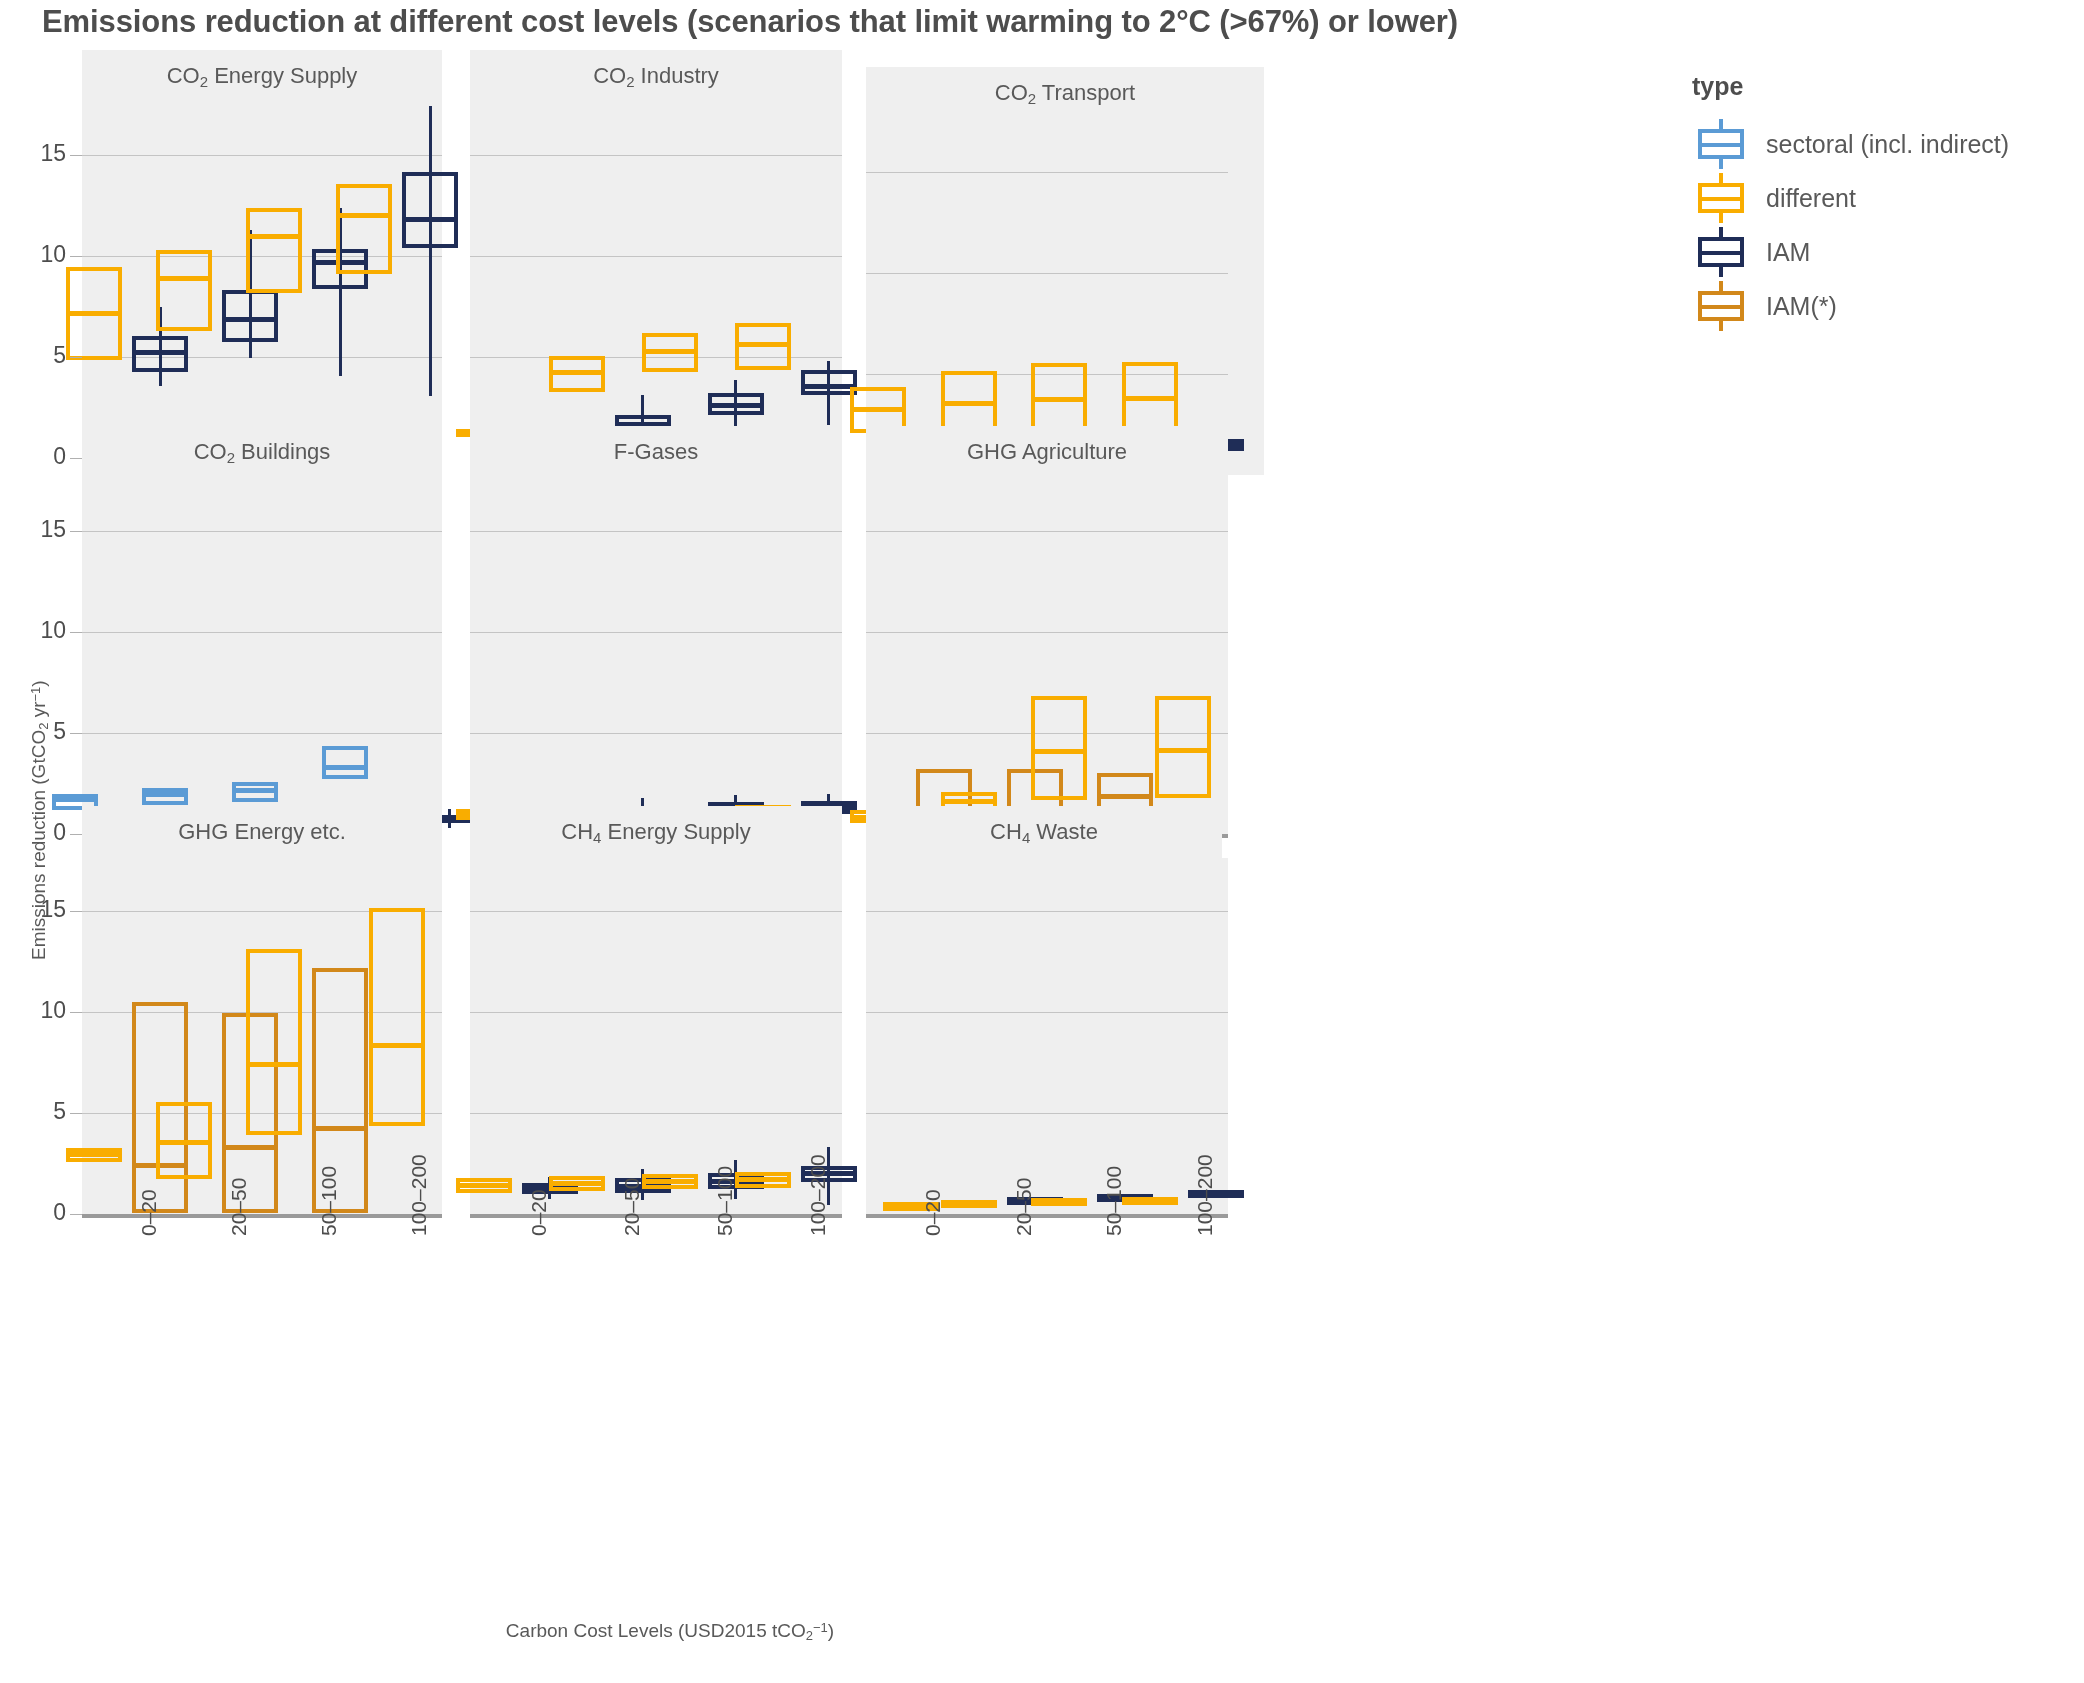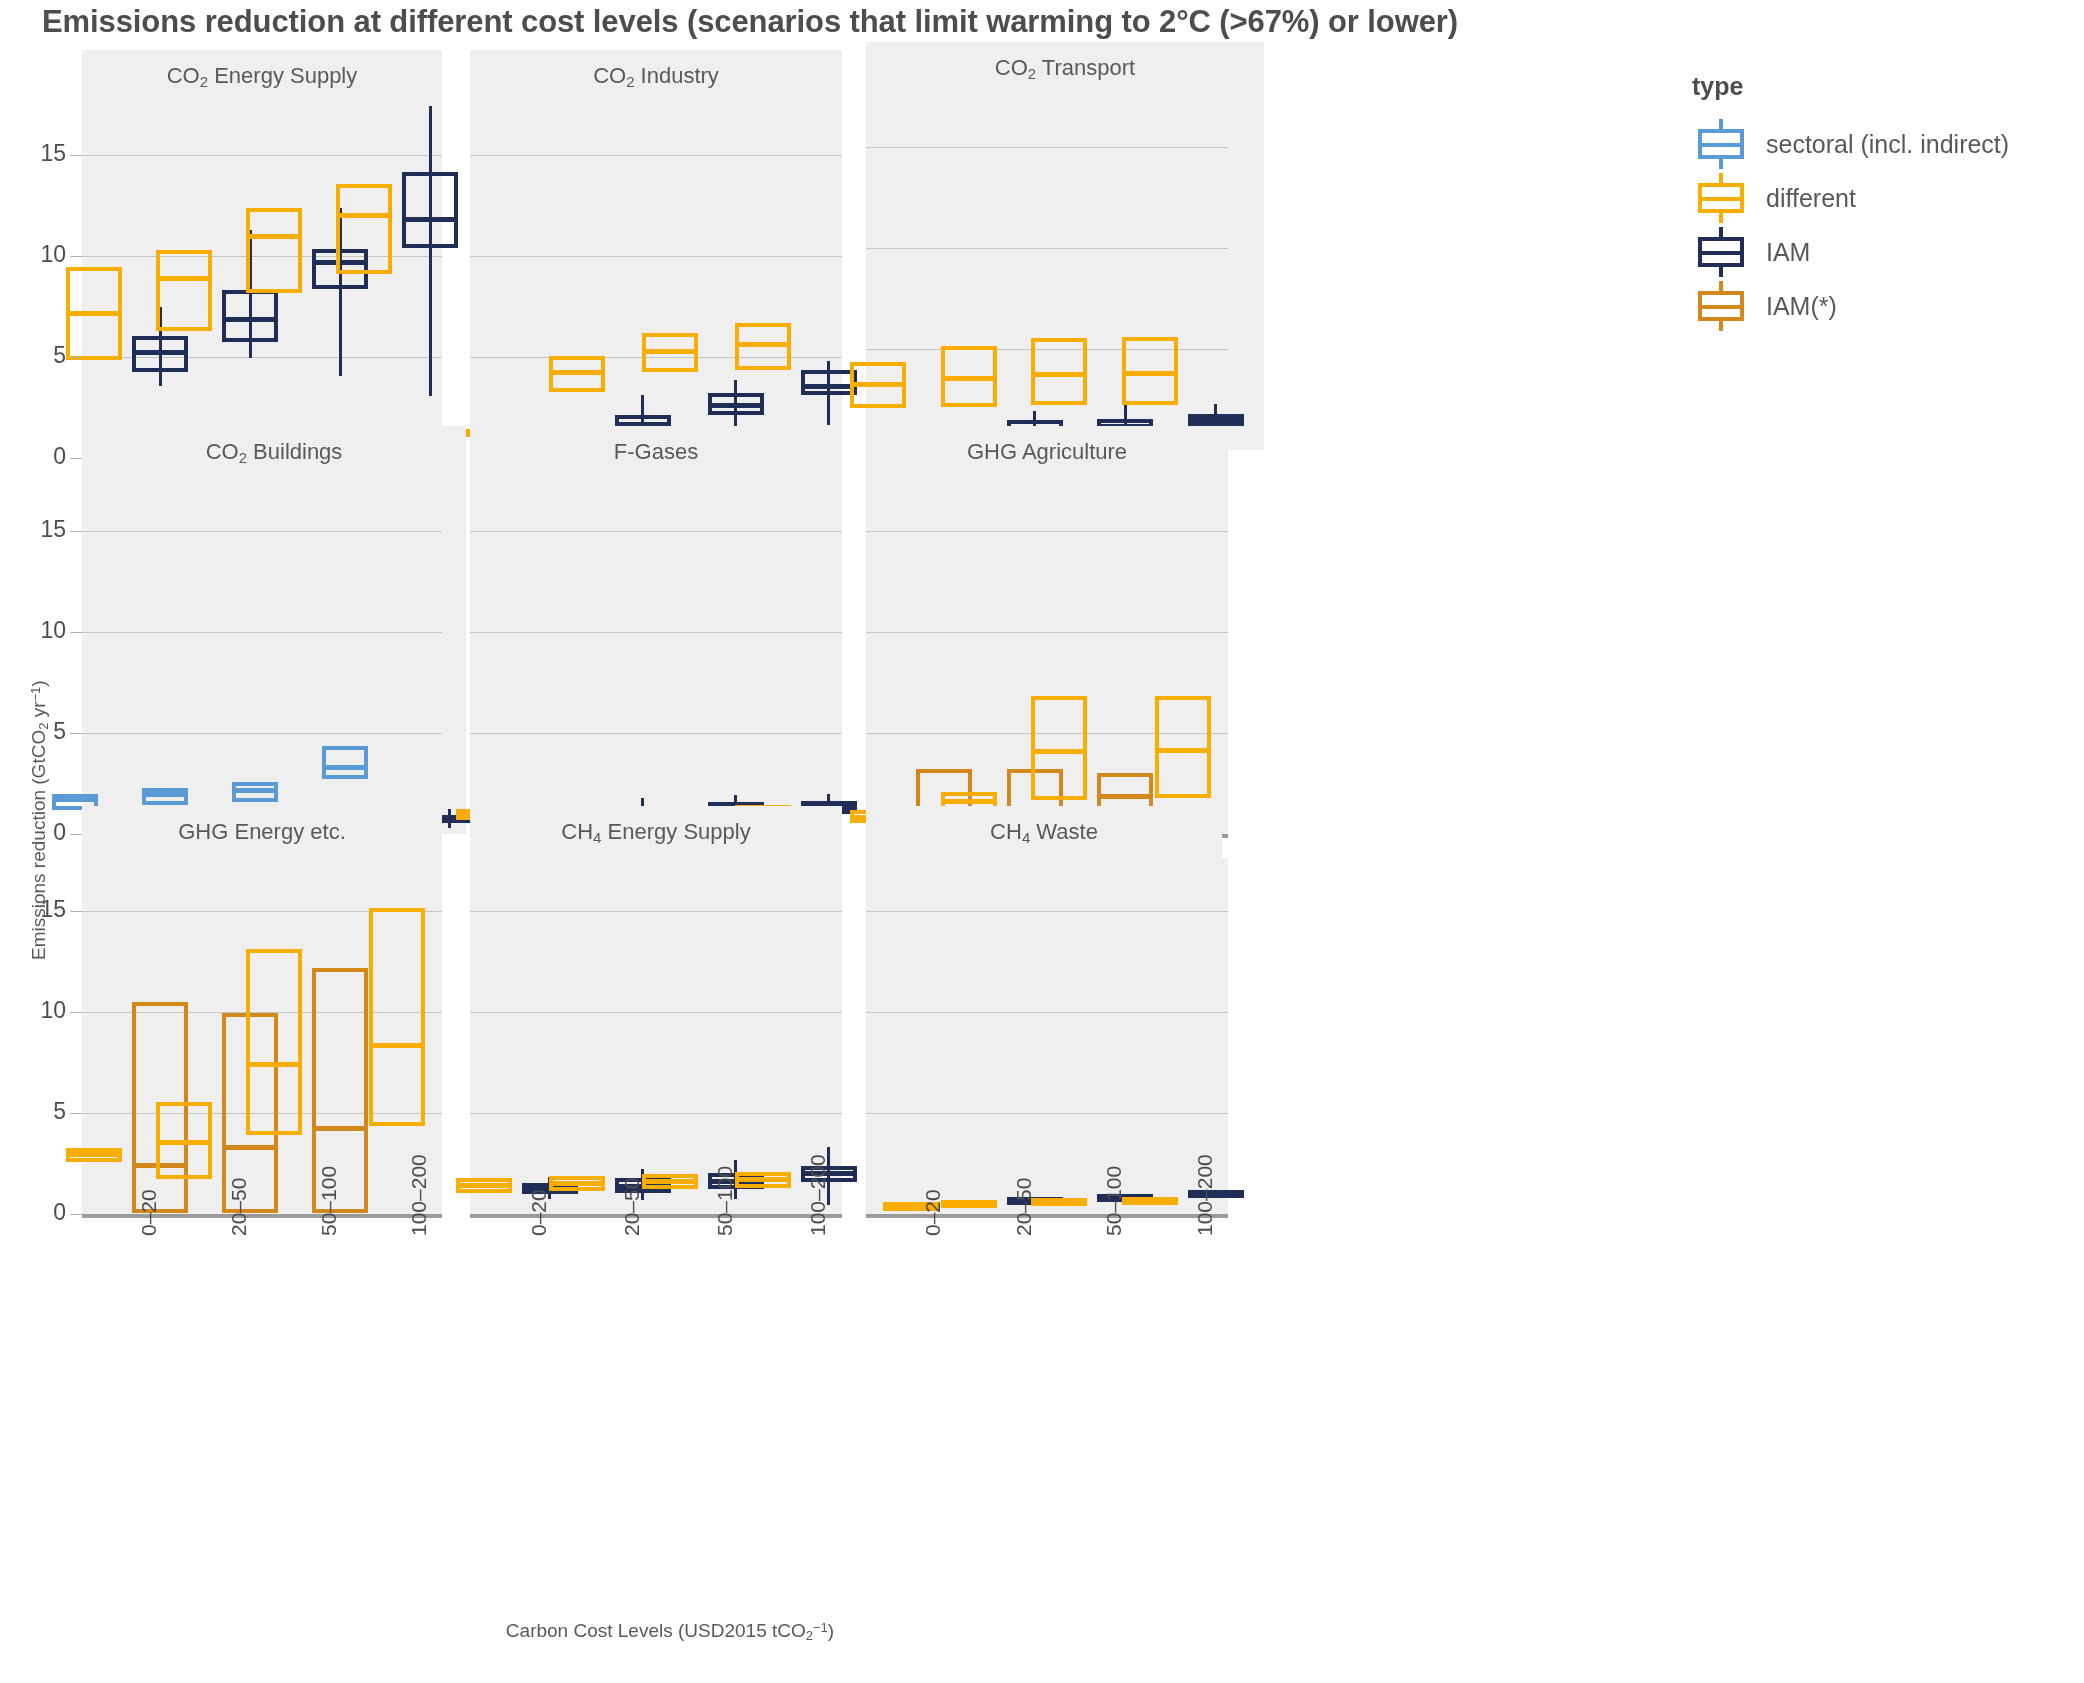--- a/index.html
+++ b/index.html
@@ -123,21 +123,21 @@
           <div class="box" style="left: 237.5px; top: 291.36px; width: 56px; height: 21.21px; border: 4px solid rgb(31, 45, 87);"></div>
           <div class="median" style="left: 237.5px; top: 300.98px; width: 56px; height: 5px; background: rgb(31, 45, 87);"></div>
           <div class="box" style="left: 264.5px; top: 220.66px; width: 56px; height: 47.47px; border: 4px solid rgb(249, 173, 0);"></div>
           <div class="median" style="left: 264.5px; top: 240.38px; width: 56px; height: 5px; background: rgb(249, 173, 0);"></div>
           <div class="whisk" style="left: 357px; top: 259.04px; height: 63.63px; background: rgb(31, 45, 87);"></div>
           <div class="box" style="left: 330.5px; top: 268.13px; width: 56px; height: 25.25px; border: 4px solid rgb(31, 45, 87);"></div>
           <div class="median" style="left: 330.5px; top: 281.79px; width: 56px; height: 5px; background: rgb(31, 45, 87);"></div>
         </div>
       </div>
       <div class="baseline" style="position: absolute; left: 470px; top: 458px; width: 372px;"></div>
-      <div class="panel" style="left: 866px; top: 42px; width: 398px; height: 408px;">
+      <div class="panel" style="left: 866px; top: 67px; width: 398px; height: 408px;">
         <div class="strip">
           <span>CO<sub>2</sub> Transport</span>
         </div>
         <div class="plotarea" style="top: 52px; width: 362px; height: 356px;">
           <div class="gridline" style="top: 255px;"></div>
           <div class="gridline" style="top: 154px;"></div>
           <div class="gridline" style="top: 53px;"></div>
           <div class="box" style="left: -15.75px; top: 268.13px; width: 56px; height: 45.45px; border: 4px solid rgb(249, 173, 0);"></div>
           <div class="median" style="left: -15.75px; top: 287.85px; width: 56px; height: 5px; background: rgb(249, 173, 0);"></div>
           <div class="whisk" style="left: 76.75px; top: 336.81px; height: 12.12px; background: rgb(31, 45, 87);"></div>
@@ -154,21 +154,21 @@
           <div class="box" style="left: 231.25px; top: 324.69px; width: 56px; height: 14.14px; border: 4px solid rgb(31, 45, 87);"></div>
           <div class="median" style="left: 231.25px; top: 330.27px; width: 56px; height: 5px; background: rgb(31, 45, 87);"></div>
           <div class="box" style="left: 255.75px; top: 242.88px; width: 56px; height: 67.67px; border: 4px solid rgb(249, 173, 0);"></div>
           <div class="median" style="left: 255.75px; top: 276.74px; width: 56px; height: 5px; background: rgb(249, 173, 0);"></div>
           <div class="whisk" style="left: 348.25px; top: 309.54px; height: 32.32px; background: rgb(31, 45, 87);"></div>
           <div class="box" style="left: 321.75px; top: 319.64px; width: 56px; height: 12.12px; border: 4px solid rgb(31, 45, 87);"></div>
           <div class="median" style="left: 321.75px; top: 324.21px; width: 56px; height: 5px; background: rgb(31, 45, 87);"></div>
         </div>
       </div>
       <div class="baseline" style="position: absolute; left: 866px; top: 458px; width: 362px;"></div>
-      <div class="panel" style="left: 82px; top: 426px; width: 360px; height: 408px; padding-left: 24px;">
+      <div class="panel" style="left: 82px; top: 426px; width: 360px; height: 408px;">
         <div class="strip">
           <span>CO<sub>2</sub> Buildings</span>
         </div>
         <div class="plotarea" style="top: 52px; width: 360px; height: 356px;">
           <div class="gridline" style="top: 255px;"></div>
           <div class="gridline" style="top: 154px;"></div>
           <div class="gridline" style="top: 53px;"></div>
           <div class="box" style="left: -30px; top: 315.6px; width: 46px; height: 16.16px; border: 4px solid rgb(91, 155, 213);"></div>
           <div class="median" style="left: -30px; top: 319.16px; width: 46px; height: 5px; background: rgb(91, 155, 213);"></div>
           <div class="box" style="left: 22px; top: 339.84px; width: 46px; height: 8.08px; border: 4px solid rgb(249, 173, 0);"></div>

